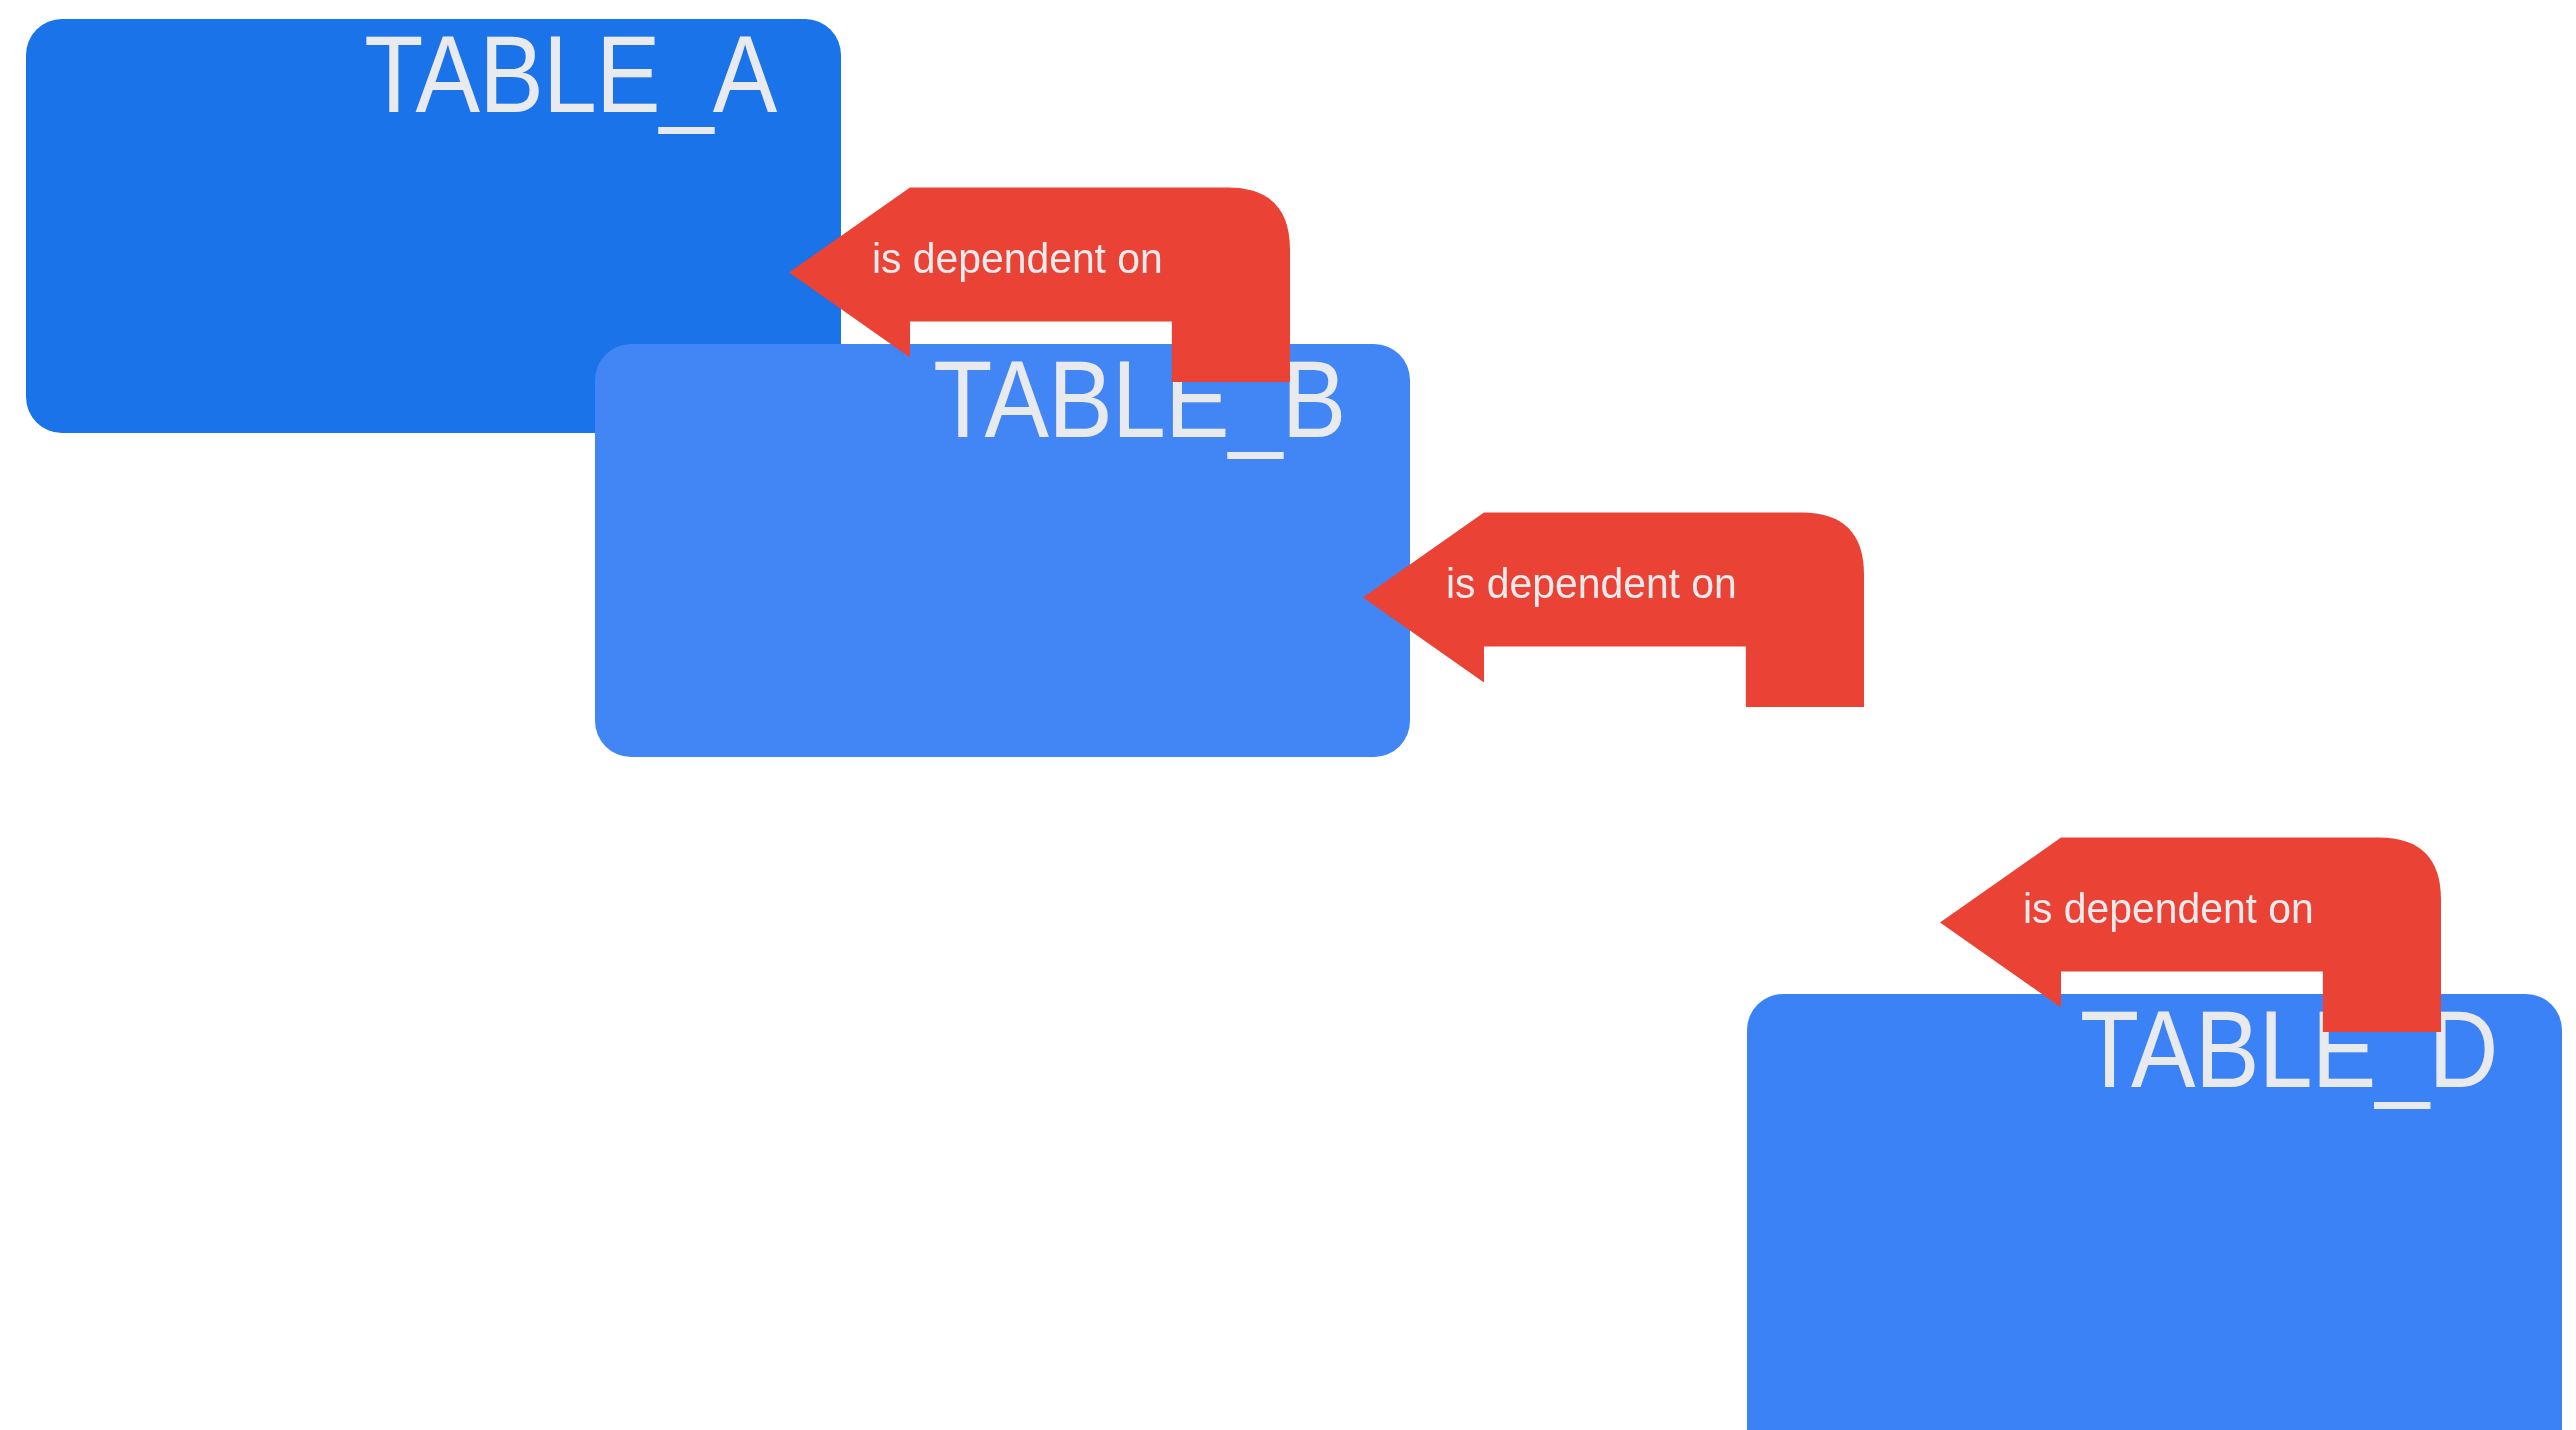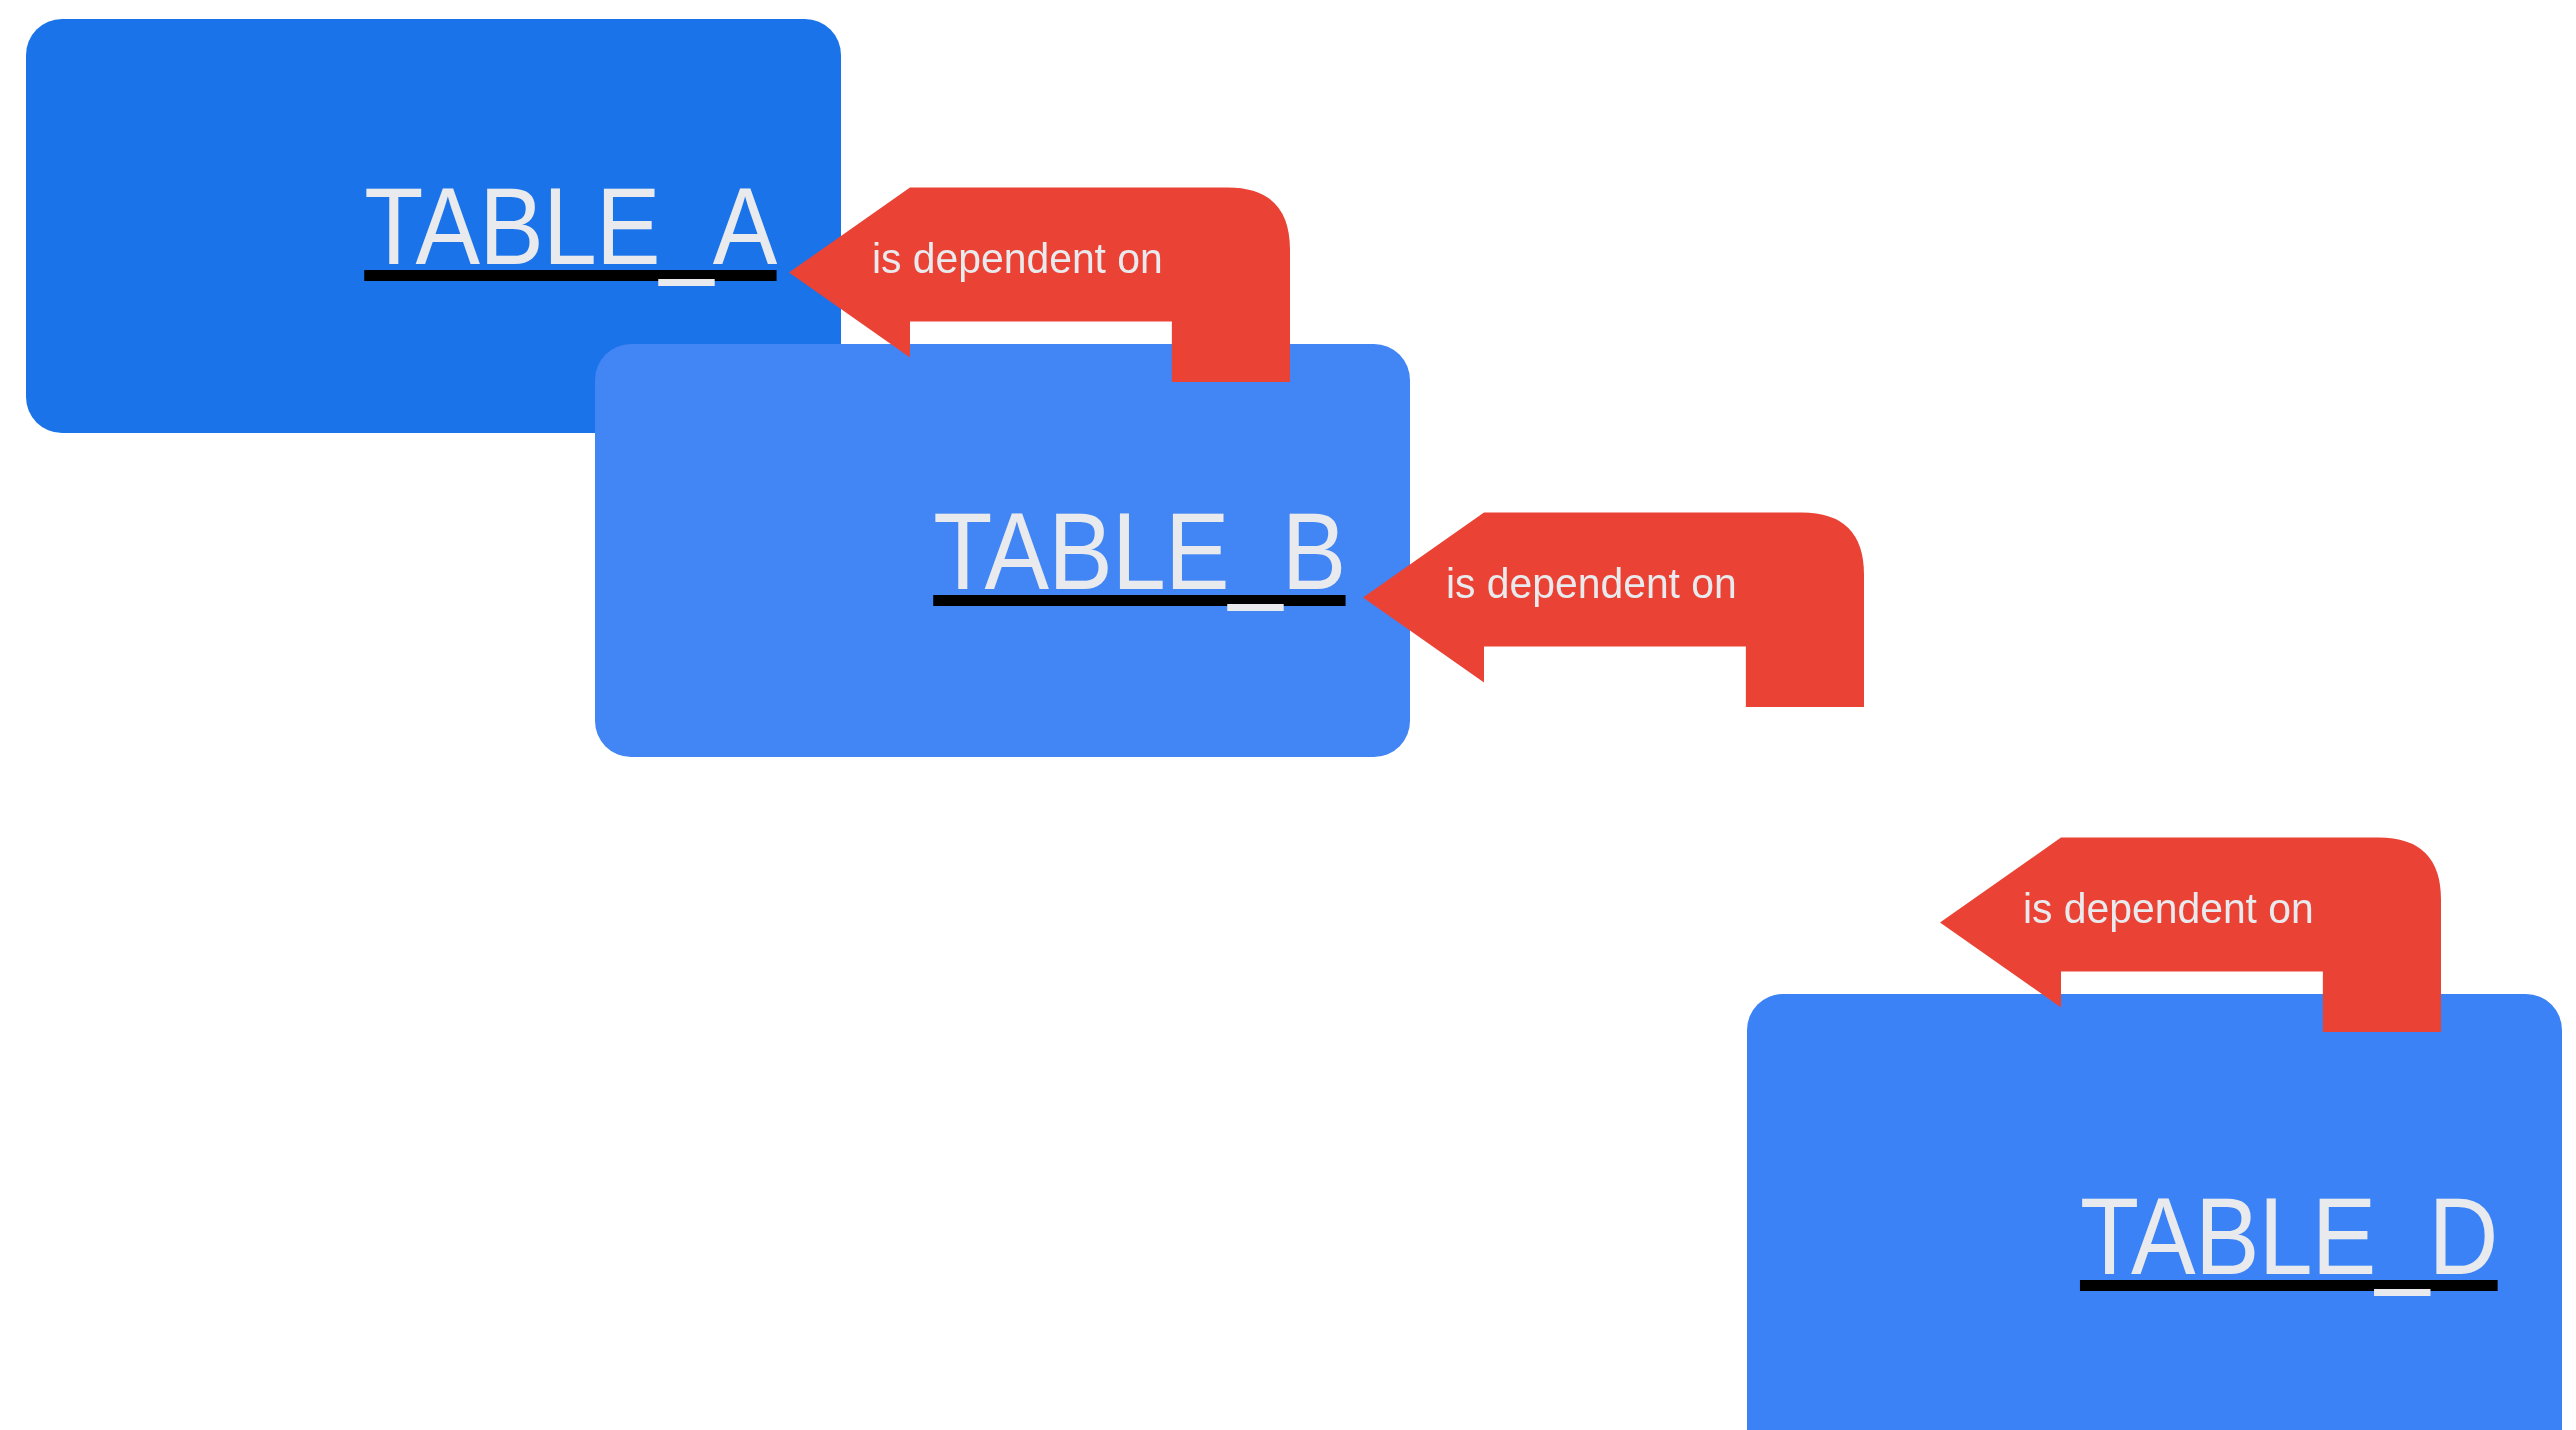--- a/index.html
+++ b/index.html
@@ -18,25 +18,24 @@
     background: #ffffff;
     overflow: hidden;
   }
 
   
   .node {
     position: absolute;
     border-radius: 36px;
     box-sizing: border-box;
     display: flex;
-    align-items: center;
+    align-items: flex-start;
     justify-content: flex-end;
     padding-right: 64px;
     user-select: none;
-    text-decoration: underline;
   }
   .node-label {
     color: #e8eaed;
     font-family: "Liberation Sans", sans-serif;
     font-size: 110px;
     font-weight: 400;
     line-height: 1;
     letter-spacing: -0.9px;
     transform: scaleX(0.88);
     transform-origin: right center;

